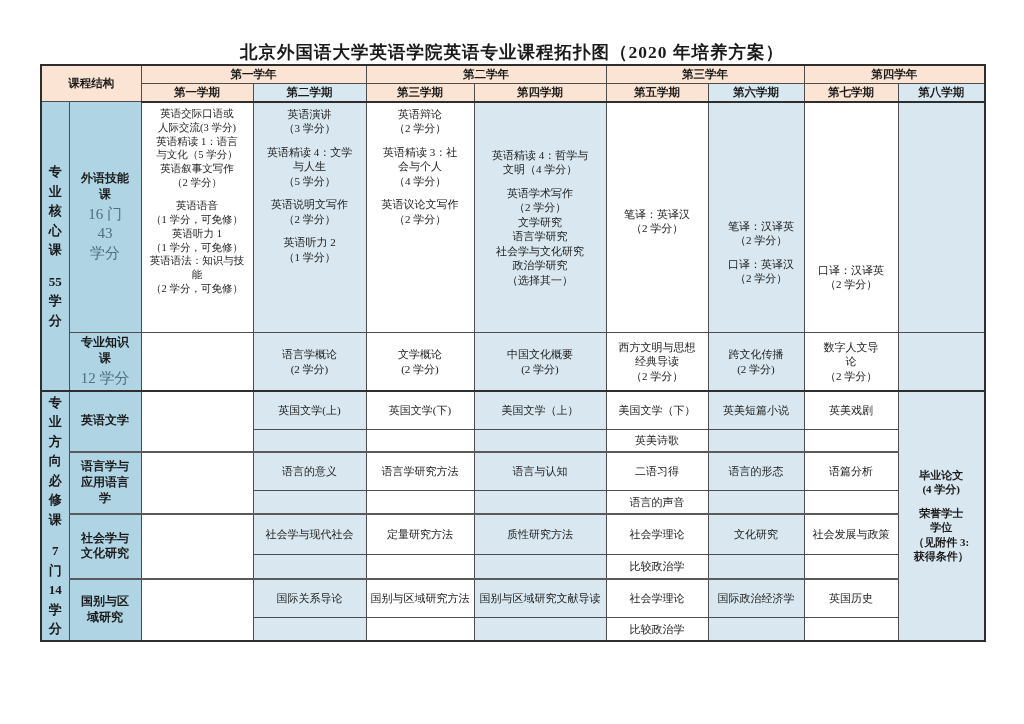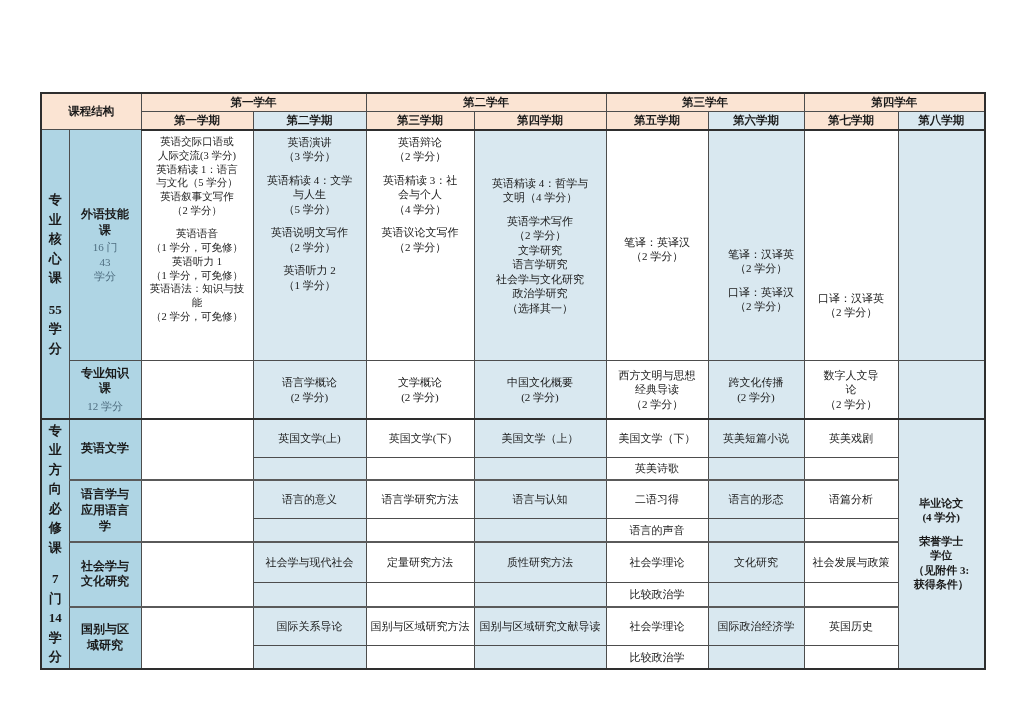--- a/index.html
+++ b/index.html
@@ -1,60 +1,61 @@
 <!DOCTYPE html>
 <html><head>
 <meta charset="utf-8">
 <style>
   html,body{margin:0;padding:0;background:#888;}
   #page{position:relative;width:1024px;height:724px;background:#ffffff;
         font-family:"Liberation Serif","DejaVu Serif",serif;color:#1a1a1a;overflow:hidden;}
   #title{position:absolute;left:0;right:0;top:40px;text-align:center;
          font-size:17.5px;font-weight:bold;letter-spacing:1px;}
-  #tbl-wrap{position:absolute;left:40px;top:92px;}
+  #tbl-wrap{position:absolute;left:40px;top:64px;}
   table{border-collapse:collapse;table-layout:fixed;border:2px solid #2e2e2e;}
   td{border:1px solid #4d4d4d;padding:1px 2px;text-align:center;vertical-align:middle;
      font-size:11px;line-height:1.3;overflow:hidden;word-break:break-all;}
   .ln{line-height:1.32;}
   .gap{height:9px;}
   
   .peach{background:#FBE4D3;}
   .blue{background:#D9E8F0;}
   .mblue{background:#AFD5E4;}
   .white{background:#ffffff;}
   
   .hdr{font-weight:bold;font-size:11.5px;}
   tr.r-sem td{border-bottom:2px solid #2e2e2e;}
   
   .vtext{font-weight:bold;font-size:13px;}
   .vtext .ln{line-height:1.5;}
   .vtext .gap{height:12px;}
   
   .catname{font-weight:bold;font-size:12px;}
-  .catmeta{color:#4f6e80;font-size:11px;margin-top:2px;}
+  .catmeta{color:#4f6e80;font-size:15px;margin-top:2px;}
   
   .top{vertical-align:top;padding-top:4px;}
   .s1cell{font-size:10.5px;margin-left:12px;}
   .pt20{padding-top:8px;}
   .pt70{padding-top:70px;padding-left:12px;}
   .pt120{padding-top:120px;border-radius:21px;}
   
   tr.b-first td{border-top:2px solid #2e2e2e;}
   tr.cat-sep td{border-top:2px solid #5a5a5a;}
   .thesis{font-weight:bold;}
   
   tr.r-year{height:17px;} tr.r-sem{height:18px;border-radius:6px;}
   tr.r-skills{height:231px;} tr.r-knowledge{height:58px;}
   tr.h39{height:39px;} tr.h22{height:22px;} tr.h38{height:38px;}
   tr.h23{height:23px;} tr.h40{height:40px;} tr.h24{height:24px;}
 </style>
 </head>
 <body>
 
 <div id="page">
+  <div id="title">北京外国语大学英语学院英语专业课程拓扑图（2020 年培养方案）</div>
 
   <div id="tbl-wrap">
     <table>
       <colgroup>
         <col style="width:28px">
           <col style="width:72px">
         <col style="width:112px">
           <col style="width:113px">
           <col style="width:108px">
           <col style="width:132px">

